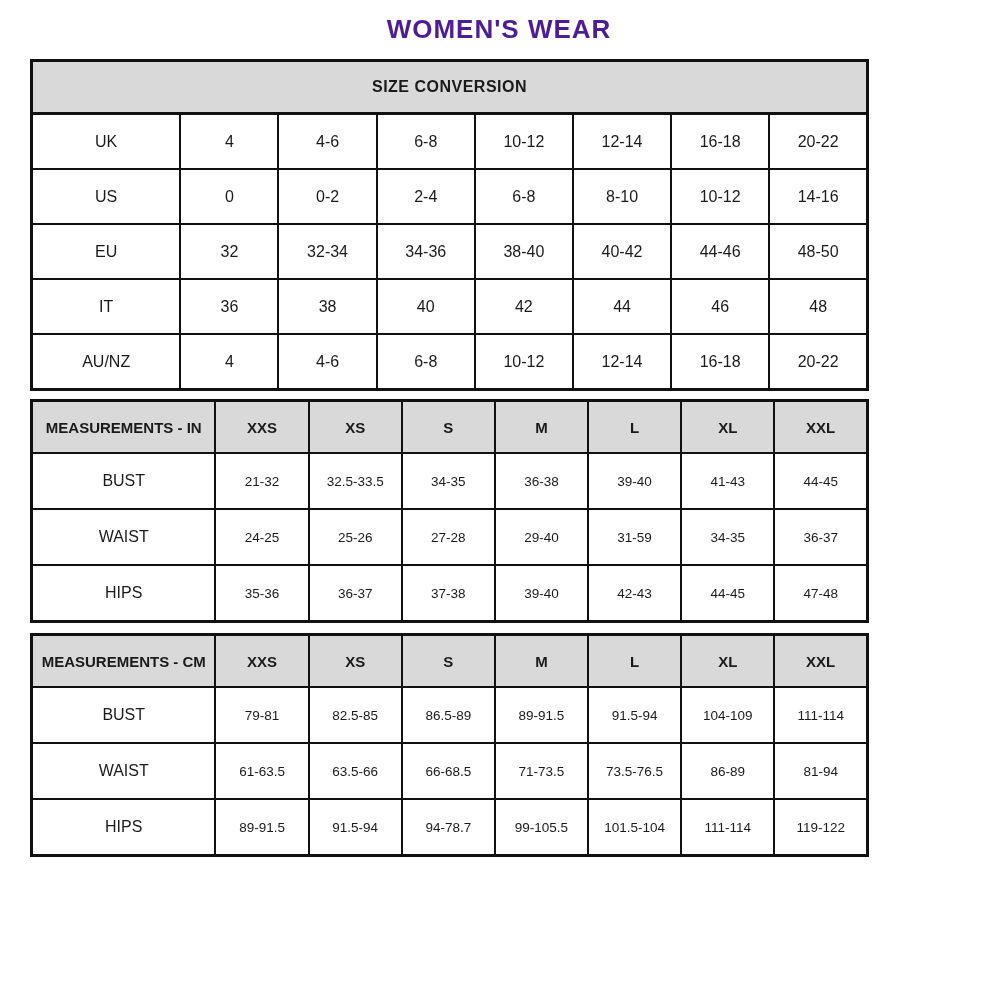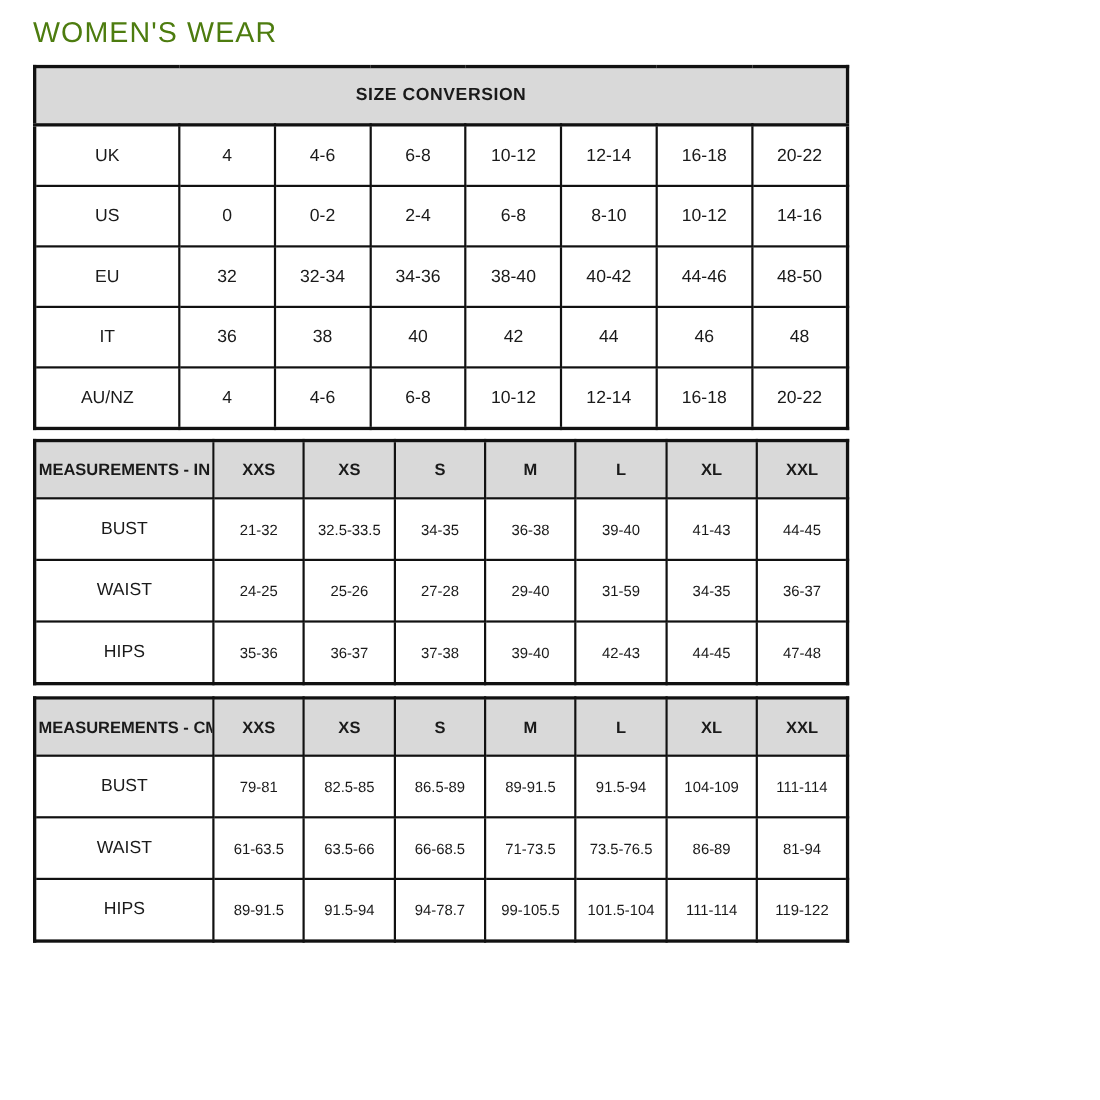--- a/index.html
+++ b/index.html
@@ -11,30 +11,30 @@
     font-family: "Liberation Sans", sans-serif;
     color: #1a1a1a;
   }
   .page {
     width: 1000px;
     height: 1000px;
     box-sizing: border-box;
     padding: 12px 32px 14px 30px;
   }
   .title {
-    text-align: left;
+    text-align: center;
     font-size: 26px;
-    font-weight: normal;
+    font-weight: bold;
     letter-spacing: 1px;
     margin: 2px 0 14px 0;
-    color: #4d7c0f;
+    color: #4c1d95;
   }
   table {
     border-collapse: collapse;
-    width: 742px;
+    width: 839px;
     table-layout: fixed;
     border: 3px solid #111111;
   }
   td, th {
     border: 2px solid #111111;
     text-align: center;
     vertical-align: middle;
     padding: 0 2px;
     overflow: hidden;
     white-space: nowrap;

